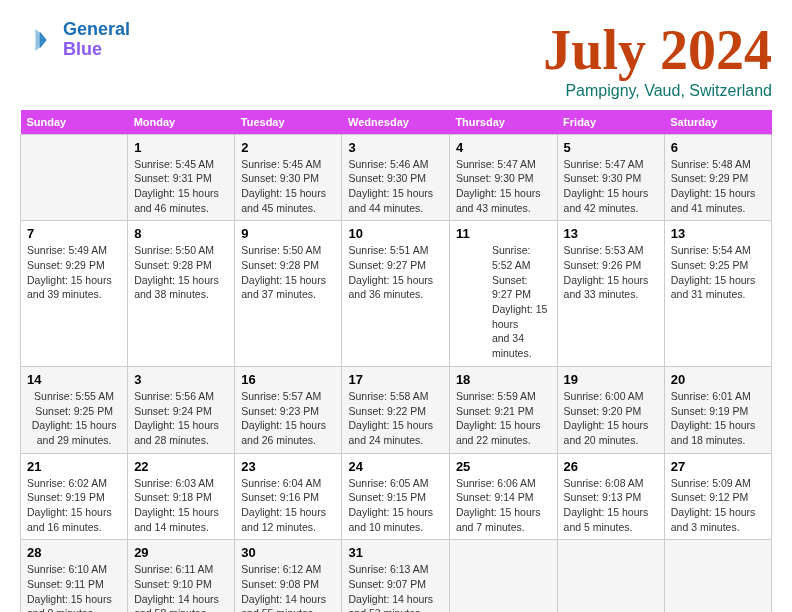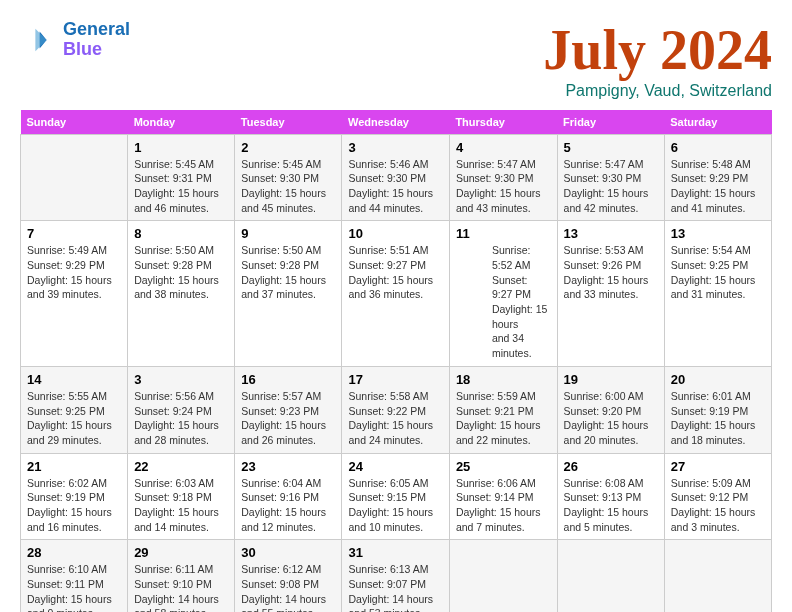--- a/index.html
+++ b/index.html
@@ -214,21 +214,21 @@
           <span class="day-num">13</span>
           <div class="cell-info" style="white-space: pre-line;">Sunrise: 5:54 AM
 Sunset: 9:25 PM
 Daylight: 15 hours
 and 31 minutes.</div>
         </td>
       </tr>
       <tr>
         <td>
           <span class="day-num">14</span>
-          <div class="cell-info" style="white-space: pre-line;">Sunrise: 5:55 AM
+          <div class="cell-info" style="white-space: pre-line; text-align: center;">Sunrise: 5:55 AM
 Sunset: 9:25 PM
 Daylight: 15 hours
 and 29 minutes.</div>
         </td>
         <td>
           <span class="day-num">3</span>
           <div class="cell-info" style="white-space: pre-line;">Sunrise: 5:56 AM
 Sunset: 9:24 PM
 Daylight: 15 hours
 and 28 minutes.</div>

